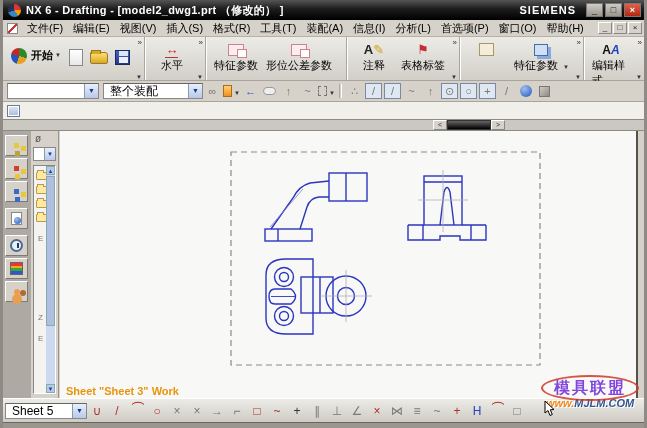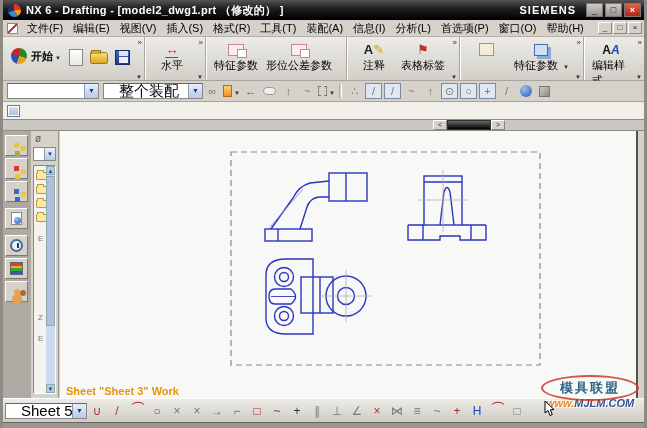--- a/index.html
+++ b/index.html
@@ -30,21 +30,21 @@
   .maintb{position:absolute;left:0;top:37px;width:100%;height:44px;
     background:linear-gradient(#ecebe6,#d2cfc8);border-bottom:1px solid #a9a59e;
     display:flex;align-items:stretch;}
   .tsec{position:relative;display:flex;align-items:flex-start;padding:3px 10px 3px 4px;
     border-right:1px solid #aaa69f;box-shadow:1px 0 0 #fff;}
   .tsec .ovf{position:absolute;top:1px;right:2px;font-size:8px;color:#333;}
   .tsec .more{position:absolute;bottom:0;right:2px;font-size:6px;color:#333;}
   .bigbtn{display:flex;flex-direction:column;align-items:center;justify-content:flex-start;
     min-width:46px;padding:1px 4px;font-size:11px;color:#000;}
   .bigbtn .bicon{height:17px;display:flex;align-items:center;justify-content:center;font-size:13px;}
-  .startbtn{display:flex;align-items:center;font-size:11px;font-weight:bold;padding:2px 4px;margin-top:6px;}
+  .startbtn{display:flex;font-size:11px;font-weight:bold;padding:2px 4px;margin-top:6px;}
   .start-icon{width:16px;height:16px;border-radius:50%;margin-right:4px;
     background:conic-gradient(#2a8a2a 0 30%,#e8a020 30% 55%,#2255bb 55% 80%,#cc2222 80% 100%);}
   .doc-new{background:linear-gradient(#fff,#e8e8e8);border:1px solid #888;width:14px;height:17px;margin:9px 4px 0 4px;}
   .folder-open{width:18px;height:12px;background:linear-gradient(#ffe070,#d8a828);border:1px solid #9a7a20;
     border-radius:1px 3px 2px 2px;margin:12px 3px 0 3px;position:relative;}
   .folder-open:before{content:"";position:absolute;left:0;top:-3px;width:8px;height:3px;background:#d8a828;border:1px solid #9a7a20;border-bottom:none;}
   .floppy{width:15px;height:15px;background:linear-gradient(#4466c8,#223a88);border:1px solid #1a2a60;margin:10px 4px 0 4px;position:relative;}
   .floppy:before{content:"";position:absolute;left:3px;top:0;width:9px;height:5px;background:#dde4f8;}
   .floppy:after{content:"";position:absolute;left:3px;bottom:1px;width:9px;height:6px;background:#eef;}
   .ic-horiz{color:#c03030;font-weight:bold;font-size:13px;border-bottom:1px solid #c03030;line-height:11px;}
@@ -55,21 +55,21 @@
   .ic-flag{color:#c03030;font-size:12px;}
   .ic-page{width:15px;height:13px;background:#f6edd8;border:1px solid #a89868;}
   .ic-views{width:14px;height:12px;background:#cfe0f4;border:1px solid #4a6aaa;box-shadow:3px 3px 0 #88aadd;}
   .ic-style b{color:#111;font-size:12px;}
   .ic-style i{color:#2244bb;font-size:12px;font-weight:bold;}
   .dd-small{font-size:6px;color:#333;margin:4px 0 0 2px;}
   
   .selbar{position:absolute;left:0;top:81px;width:100%;height:21px;background:#d6d2ca;
     border-bottom:1px solid #a9a59e;display:flex;align-items:center;padding:0 4px;font-size:11px;}
   .combo{height:16px;background:#fff;border:1px solid #888;border-top-color:#666;display:flex;align-items:center;}
-  .combo .cval{flex:1;padding:0 15px;white-space:nowrap;overflow:hidden;font-size:15px;}
+  .combo .cval{flex:1;padding:0 6px;white-space:nowrap;overflow:hidden;font-size:12px;}
   .combo .cbtn{width:14px;height:100%;background:linear-gradient(#e8f0fc,#b8c8e8);border-left:1px solid #89a;
     font-size:7px;color:#123a8a;text-align:center;line-height:14px;}
   .sicon{width:17px;height:16px;margin:0 1px;display:flex;align-items:center;justify-content:center;
     font-size:11px;color:#777;}
   .sicon.boxed{border:1px solid #7a8aa0;background:#dfe8f2;}
   .hl-square{width:12px;height:12px;background:linear-gradient(#ffd070,#f09020);border:1px solid #b06a10;}
   .cloud{width:13px;height:8px;border:1.5px solid #999;border-radius:6px;background:#eee;}
   .marquee{width:12px;height:10px;border:1px dashed #777;}
   .sphere{width:12px;height:12px;border-radius:50%;background:radial-gradient(circle at 35% 30%,#9ec0f0,#2255bb);}
   .cube{width:11px;height:11px;background:linear-gradient(135deg,#cfccc5,#8f8b84);border:1px solid #777;}
@@ -126,21 +126,21 @@
   .bottombar{position:absolute;left:0;top:398px;width:100%;height:24px;
     background:linear-gradient(#ecebe6,#cfccc5);border-top:1px solid #fff;display:flex;align-items:center;padding:0 2px;}
   .btool{width:20px;height:18px;display:flex;align-items:center;justify-content:center;font-size:12px;}
   .c-red{color:#b03030;} .c-gray{color:#7a7a7a;} .c-blue{color:#2244bb;} .c-dark{color:#333;}
   .rot{display:inline-block;transform:rotate(90deg);}
   .bottom-edge{position:absolute;left:0;top:422px;width:100%;height:6px;background:#9b978f;border-top:1px solid #6a665f;}
   
   .watermark{position:absolute;left:534px;top:375px;width:106px;z-index:40;text-align:center;pointer-events:none;}
   .wm-oval{width:98px;height:26px;margin:0 auto;border:2px solid #d03a2a;border-radius:50%;
     display:flex;align-items:center;justify-content:center;opacity:.85;background:rgba(255,255,255,.15);}
-  .wm-stamp{font-size:13px;font-weight:bold;color:#0c4a6e;letter-spacing:2px;white-space:nowrap;}
+  .wm-stamp{font-size:16px;font-weight:bold;color:#6d28d9;letter-spacing:2px;white-space:nowrap;}
   .wm-url{margin-top:-4px;font-size:11px;font-weight:bold;font-style:italic;color:#35548e;
     text-shadow:1px 1px 0 #fff,-1px -1px 0 #fff;white-space:nowrap;}
   .wm-url b{color:#f08a1e;}
   .cursor{position:absolute;left:541px;top:401px;z-index:50;}
 </style>
 </head>
 <body>
 
 <div class="window">
 

